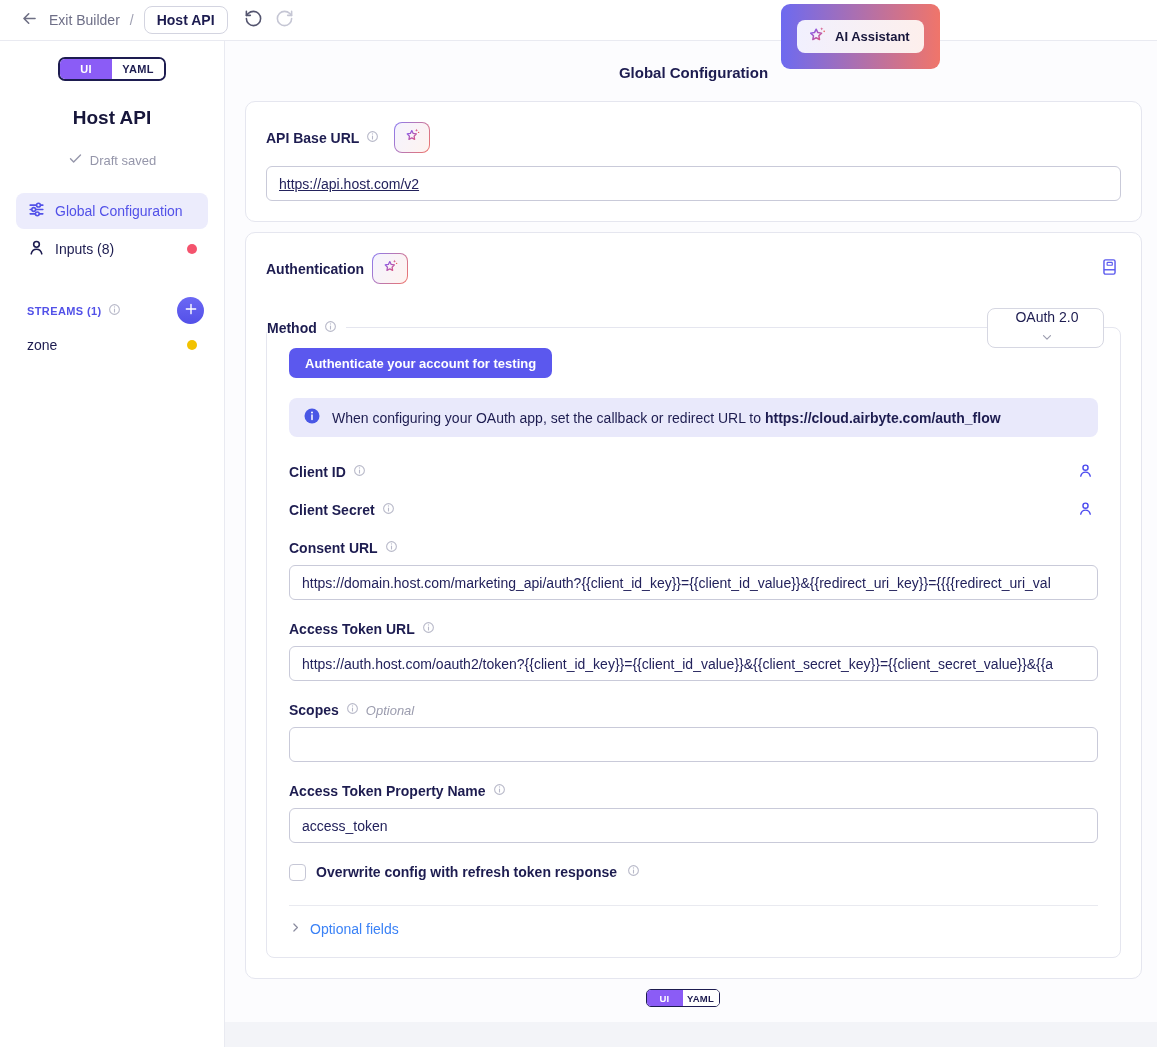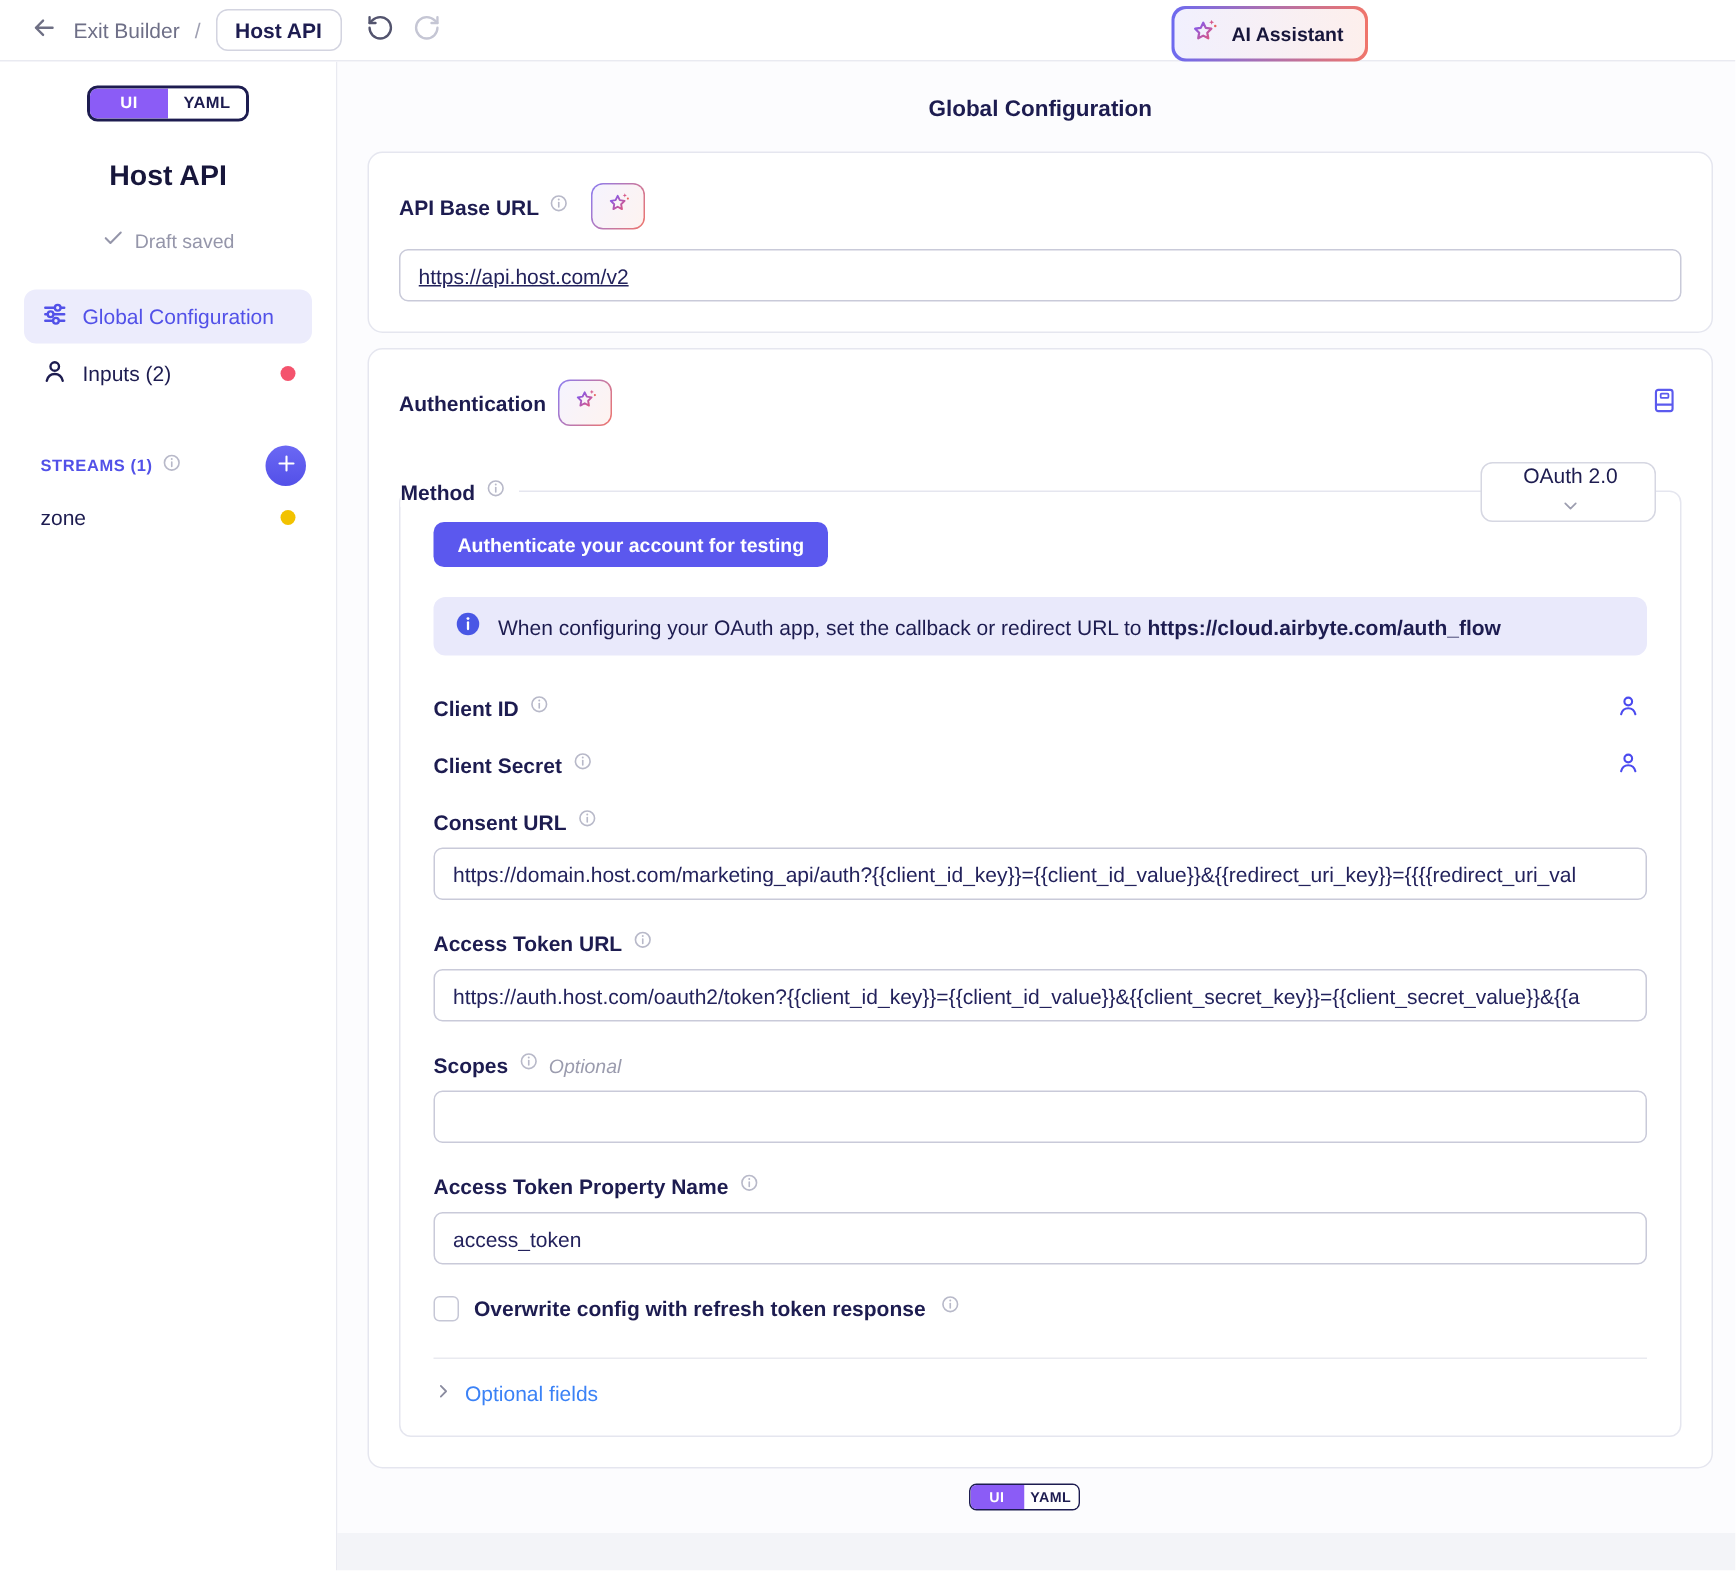--- a/index.html
+++ b/index.html
@@ -8,21 +8,21 @@
 
   
   .topbar { height: 41px; background: #fff; border-bottom: 1px solid #E9EAF1;
             display: flex; align-items: center; padding: 0 16px; position: relative; }
   .icon-btn { background: none; border: none; cursor: pointer; display: flex; align-items: center; justify-content: center; padding: 4px; }
   .exit-label { font-size: 14px; color: #6E6F87; margin: 0 10px 0 6px; }
   .crumb-sep { font-size: 14px; color: #9FA0B2; margin-right: 10px; }
   .name-chip { border: 1px solid #D3D4E0; border-radius: 8px; padding: 5px 12px;
                font-size: 14px; font-weight: 700; color: #1D1C50; background: #fff; }
   .undo-redo { display: flex; align-items: center; margin-left: 12px; gap: 4px; }
-  .ai-assist-outer { position: absolute; left: 781px; top: 4px; border-radius: 9px; padding: 2px;
+  .ai-assist-outer { position: absolute; left: 781px; top: 4px; border-radius: 9px; padding: 16px;
                      background: linear-gradient(90deg, #6D6AF0, #F0756A); }
   .ai-assist-inner { border-radius: 8px; background: linear-gradient(90deg, #F1F0FE, #FDEFEC);
                      display: flex; align-items: center; gap: 8px; padding: 5px 14px 5px 10px;
                      font-size: 13px; font-weight: 700; color: #17163B; cursor: pointer; }
 
   
   .body-row { display: flex; height: 1006px; }
   .sidebar { width: 225px; background: #fff; border-right: 1px solid #E9EAF1; flex: none; padding-top: 16px; }
   .main { flex: 1; display: flex; flex-direction: column; }
   .panel { flex: 1; background: #FCFCFE; padding: 0 15px 0 20px; }
@@ -179,21 +179,21 @@
           </span>
           <span class="grow">Global Configuration</span>
         </div>
         <div class="nav-item">
           <span>
             <svg width="19" height="19" viewBox="0 0 24 24" fill="none">
                 <circle cx="12" cy="8" r="3.6" stroke="#1D1C50" stroke-width="2"></circle>
                 <path d="M5.3 20c.9-3.8 3.5-5.7 6.7-5.7s5.8 1.9 6.7 5.7" stroke="#1D1C50" stroke-width="2" stroke-linecap="round"></path>
               </svg>
           </span>
-          <span class="grow">Inputs (2)</span>
+          <span class="grow">Inputs (8)</span>
           <span class="dot" style="background:#F4536D"></span>
         </div>
       </nav>
       <div class="streams-head">
         <span class="streams-title">STREAMS (1)</span>
         <span>
           <svg width="13" height="13" viewBox="0 0 24 24" fill="none">
               <circle cx="12" cy="12" r="9" stroke="#B8B9C9" stroke-width="2"></circle>
               <path d="M12 11v5.5" stroke="#B8B9C9" stroke-width="2" stroke-linecap="round"></path>
               <circle cx="12" cy="7.3" r="1.2" fill="#B8B9C9"></circle>

